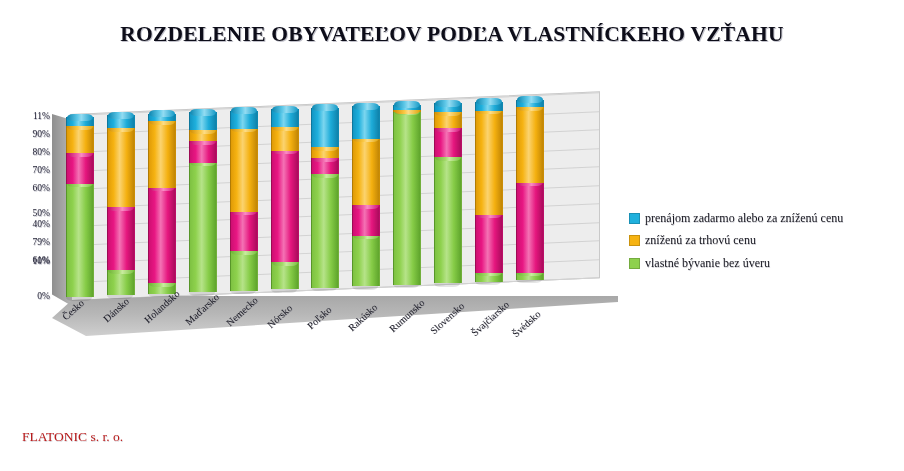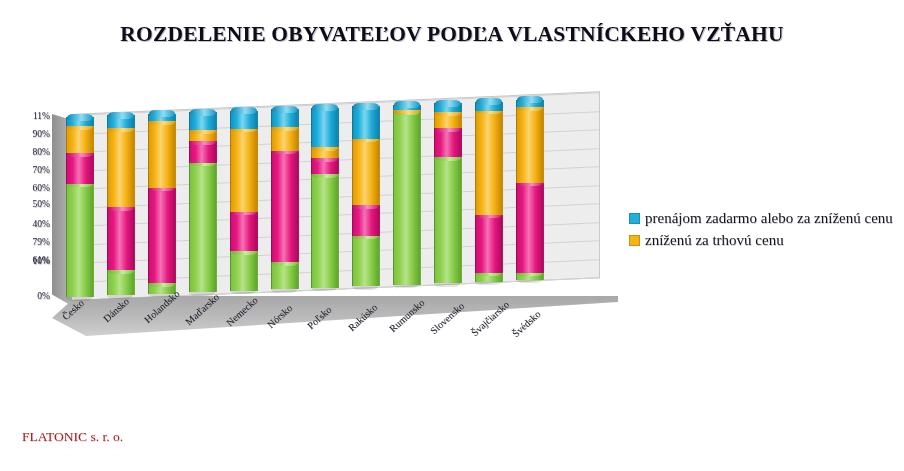--- a/index.html
+++ b/index.html
@@ -115,21 +115,21 @@
   .legend-row{
     display:flex;align-items:center;
     height:22.5px;
   }
   .legend-swatch{
     width:9px;height:9px;margin-right:5px;flex:none;
     border:1px solid rgba(0,0,0,.18);
   }
   .legend-label{
     font-family:"Liberation Serif", serif;
-    font-size:15px;color:#16161f;white-space:nowrap;
+    font-size:12px;color:#16161f;white-space:nowrap;
     text-shadow:.5px .5px 0 rgba(150,150,165,.45);
   }
 
   
   .footer{
     position:absolute;left:22px;top:429px;
     font-family:"Liberation Serif", serif;
     font-size:13.5px;color:#b91c1c;
     text-shadow:.5px .5px 0 rgba(150,150,165,.4);
   }
@@ -140,21 +140,21 @@
 <div id="root">
 
   <div class="chart-title">ROZDELENIE OBYVATEĽOV PODĽA VLASTNÍCKEHO VZŤAHU</div>
 
   <div class="y-axis">
       <div class="ylab" style="top: 3px; right: 0px;">11%</div>
       <div class="ylab" style="top: 21px; right: 0px;">90%</div>
       <div class="ylab" style="top: 39px; right: 0px;">80%</div>
       <div class="ylab" style="top: 57px; right: 0px;">70%</div>
       <div class="ylab" style="top: 75px; right: 0px;">60%</div>
-      <div class="ylab" style="top: 91px; right: 0px;">50%</div>
+      <div class="ylab" style="top: 100px; right: 0px;">50%</div>
       <div class="ylab" style="top: 111px; right: 0px;">40%</div>
       <div class="ylab" style="top: 129px; right: 0px;">79%</div>
       <div class="ylab" style="top: 147px; right: 0px;">61%</div>
       <div class="ylab" style="top: 148px; right: 0px;">10%</div>
       <div class="ylab" style="top: 183px; right: 0px;">0%</div>
     </div>
 
   <div class="plot">
     <div class="backwall">
         <div class="gridline" style="top: 0px;"></div>
@@ -175,20 +175,24 @@
 
   <div class="legend">
       <div class="legend-row">
         <span class="legend-swatch" style="background: rgb(31, 176, 221);"></span>
         <span class="legend-label">prenájom zadarmo alebo za zníženú cenu</span>
       </div>
       <div class="legend-row">
         <span class="legend-swatch" style="background: rgb(246, 179, 18);"></span>
         <span class="legend-label">zníženú za trhovú cenu</span>
       </div>
+      <div class="legend-row">
+        <span class="legend-swatch" style="background: rgb(142, 209, 77);"></span>
+        <span class="legend-label">vlastné bývanie bez úveru</span>
+      </div>
     </div>
 
   <div class="footer">FLATONIC s. r. o.</div>
 <div class="bar" style="left: 66px; top: 117px; height: 180px;">
       <div class="barbase"></div>
       <div class="seg green" style="bottom: 0px; height: 113.4px;">
         <div class="cap green"></div>
       </div>
       <div class="seg magenta" style="bottom: 113.4px; height: 30.6px;">
         <div class="cap magenta"></div>

